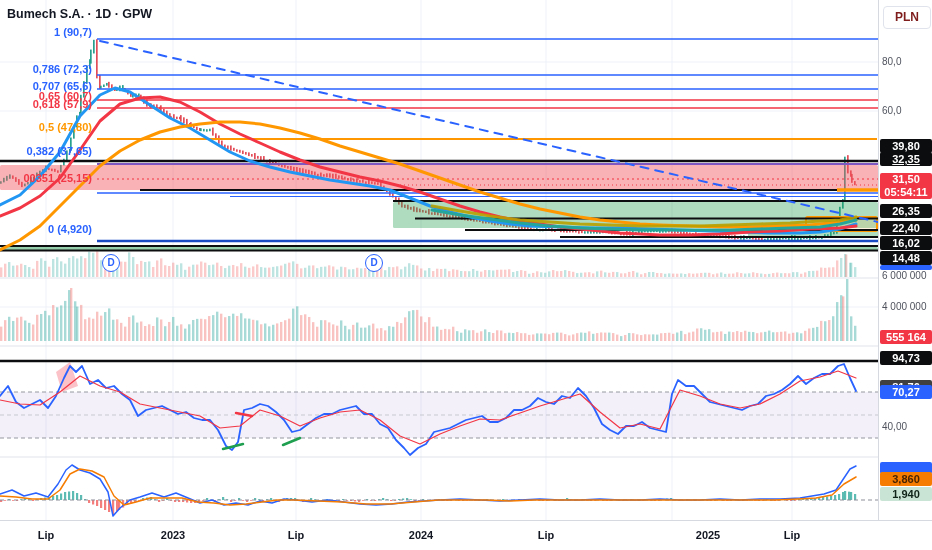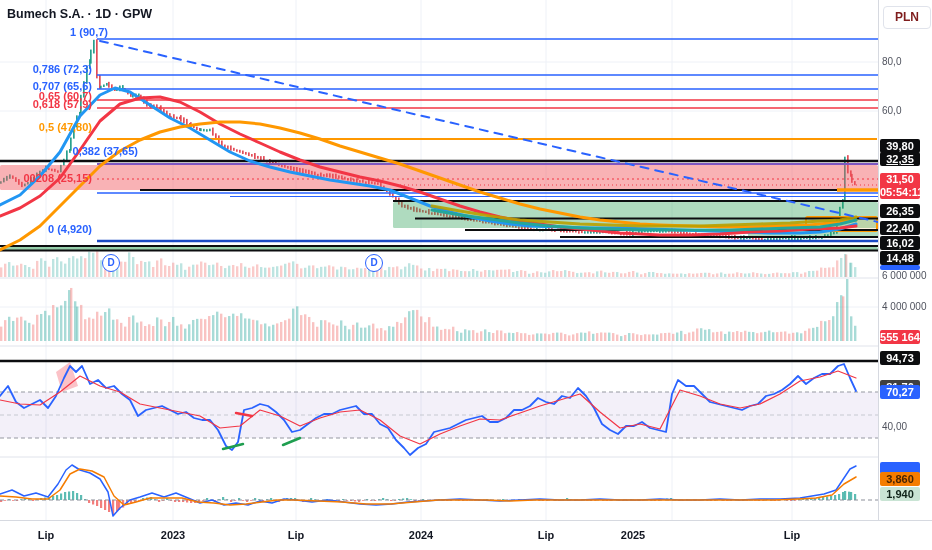--- a/index.html
+++ b/index.html
@@ -5,21 +5,21 @@
   html,body{margin:0;padding:0;}
   body{width:932px;height:550px;overflow:hidden;background:#fff;position:relative;
        font-family:"Liberation Sans",sans-serif;-webkit-font-smoothing:antialiased;}
   #chart-area{position:absolute;left:0;top:0;width:932px;height:550px;}
   svg{position:absolute;left:0;top:0;}
   .title{position:absolute;left:7px;top:7px;font-size:12.5px;font-weight:700;color:#131722;z-index:6;}
   .fib{position:absolute;left:0;width:92px;text-align:right;font-size:11px;font-weight:700;z-index:5;white-space:nowrap;}
   .raxis{position:absolute;left:878px;top:0;width:54px;height:520px;background:#fff;border-left:1px solid #d6d9e0;z-index:7;}
   .taxis{position:absolute;left:0;top:520px;width:932px;height:30px;background:#fff;border-top:1px solid #d6d9e0;z-index:7;}
   .alabel{position:absolute;left:3px;font-size:10px;color:#50535e;white-space:nowrap;}
-  .badge{position:absolute;left:1px;width:40px;text-align:center;font-size:11px;font-weight:600;border-radius:2px;z-index:8;}
+  .badge{position:absolute;left:1px;width:52px;text-align:center;font-size:11px;font-weight:600;border-radius:2px;z-index:8;}
   .badge div{line-height:13px;}
   .tlabel{position:absolute;top:8px;transform:translateX(-50%);font-size:11px;font-weight:600;color:#131722;}
   .pln{position:absolute;left:4px;top:6px;width:46px;height:21px;background:#fff;border:1px solid #e0e3eb;
        border-radius:4px;font-size:12px;font-weight:600;color:#7f1d1d;text-align:center;line-height:20px;cursor:pointer;z-index:9;}
   .dmark{position:absolute;width:16px;height:16px;border:1.6px solid #2962ff;border-radius:50%;background:#fff;
          color:#2962ff;font-size:10px;font-weight:700;text-align:center;line-height:15px;z-index:6;cursor:pointer;}
 </style>
 </head>
 <body>
 
@@ -1023,28 +1023,28 @@
       <polyline points="0,396 8,386 16,402 24,408 32,404 40,400 48,408 56,396 64,378 70,366 76,372 82,366 90,384 98,380 106,388 114,386 122,394 130,400 138,416 146,410 154,408 162,406 170,410 178,414 186,412 194,418 202,420 210,420 218,430 226,446 232,450 238,442 244,410 252,408 260,404 268,406 276,412 284,420 292,432 300,430 308,424 316,418 324,414 332,414 340,410 348,408 356,406 364,414 372,414 380,424 388,428 396,440 404,448 410,455 418,448 426,444 434,432 442,430 450,428 458,424 466,420 474,418 482,416 490,422 498,422 506,418 514,410 522,410 530,406 538,398 546,402 554,404 562,396 570,398 578,388 586,396 594,408 602,424 610,430 618,434 626,426 634,426 642,422 650,428 658,430 666,432 672,394 678,380 686,386 694,386 702,394 710,402 718,404 726,406 734,408 742,410 750,406 758,404 766,396 774,394 782,390 790,384 798,376 806,384 814,378 822,374 830,374 838,366 844,364 850,378 856,391" fill="none" stroke="#2962ff" stroke-width="1.8" stroke-linejoin="round" stroke-linecap="round"></polyline>
       <polyline points="0,400 20,404 40,405 60,392 80,376 100,386 120,392 140,404 160,408 180,412 200,416 220,428 240,426 260,410 280,416 300,426 320,418 340,412 360,410 380,420 400,436 420,444 440,434 460,426 480,419 500,420 520,413 540,406 560,400 580,394 600,412 620,428 640,424 660,429 680,390 700,396 720,404 740,408 760,404 780,394 800,381 820,377 838,371 856,378" fill="none" stroke="#f23645" stroke-width="1.2" stroke-linejoin="round" stroke-linecap="round"></polyline>
       <polyline points="223,449 243,444" fill="none" stroke="#1e9e4f" stroke-width="2.5" stroke-linejoin="round" stroke-linecap="round"></polyline>
       <polyline points="283,445 300,438" fill="none" stroke="#1e9e4f" stroke-width="2.5" stroke-linejoin="round" stroke-linecap="round"></polyline>
       <polyline points="236,413 252,416" fill="none" stroke="#f23645" stroke-width="2.5" stroke-linejoin="round" stroke-linecap="round"></polyline>
       <polyline points="0,494 12,490 24,496 36,493 48,497 58,484 66,470 72,465 80,470 90,473 100,479 108,492 113,516 120,508 130,500 140,497 152,493 164,497 176,493 188,498 200,503 212,500 224,505 236,503 248,505 260,501 272,503 284,499 296,500 312,502 328,500 344,502 360,504 376,505 392,504 408,502 424,501 440,500 460,499 480,500 500,501 520,500 540,499 560,500 580,500 600,499 620,500 640,500 660,499 680,500 700,500 720,499 740,500 760,499 780,499 800,498 812,496 824,494 836,490 844,478 850,469 856,466" fill="none" stroke="#2962ff" stroke-width="1.5" stroke-linejoin="round" stroke-linecap="round"></polyline>
       <polyline points="0,496 16,497 32,499 48,499 60,490 70,474 80,469 92,471 104,477 114,496 124,505 136,502 150,498 166,498 182,498 198,502 214,503 230,505 246,504 262,502 278,500 294,500 318,501 342,502 366,504 390,504 414,502 438,500 462,500 486,500 510,501 534,500 558,500 582,500 606,500 630,500 654,500 678,500 702,500 726,500 750,500 774,500 798,499 816,498 832,495 844,484 856,477" fill="none" stroke="#f57c00" stroke-width="1.5" stroke-linejoin="round" stroke-linecap="round"></polyline>
     </svg>
   <div class="title">Bumech S.A. · 1D · GPW</div>
   <div id="fibs">
-      <div class="fib" style="top: 26px; color: rgb(41, 98, 255); padding-left: 16px;">1 (90,7)</div>
+      <div class="fib" style="top: 26px; color: rgb(41, 98, 255);">1 (90,7)</div>
       <div class="fib" style="top: 63px; color: rgb(41, 98, 255);">0,786 (72,3)</div>
       <div class="fib" style="top: 80px; color: rgb(41, 98, 255);">0,707 (65,6)</div>
       <div class="fib" style="top: 90px; color: rgb(242, 54, 69);">0,65 (60,7)</div>
       <div class="fib" style="top: 98px; color: rgb(242, 54, 69);">0,618 (57,9)</div>
       <div class="fib" style="top: 121px; color: rgb(255, 152, 0);">0,5 (47,80)</div>
-      <div class="fib" style="top: 145px; color: rgb(41, 98, 255); padding-left: 46px;">0,382 (37,65)</div>
-      <div class="fib" style="top: 172px; color: rgb(242, 54, 69);">00208 (25,15)</div>
+      <div class="fib" style="top: 145px; color: rgb(41, 98, 255);">0,382 (37,65)</div>
+      <div class="fib" style="top: 172px; color: rgb(242, 54, 69);">00351 (25,15)</div>
       <div class="fib" style="top: 223px; color: rgb(41, 98, 255);">0 (4,920)</div>
     </div>
   <div id="marks">
       <div class="dmark" style="left: 102px; top: 254px;">D</div>
       <div class="dmark" style="left: 365px; top: 254px;">D</div>
     </div>
 </div>
 
 <div class="raxis" id="raxis">
   <div class="pln">PLN</div>
@@ -1096,15 +1096,15 @@
       <div style="line-height: 14px;">1,940</div>
     </div>
   </div>
 
 <div class="taxis" id="taxis">
     <div class="tlabel" style="left: 46px;">Lip</div>
     <div class="tlabel" style="left: 173px;">2023</div>
     <div class="tlabel" style="left: 296px;">Lip</div>
     <div class="tlabel" style="left: 421px;">2024</div>
     <div class="tlabel" style="left: 546px;">Lip</div>
-    <div class="tlabel" style="left: 633px;">2025</div>
+    <div class="tlabel" style="left: 708px;">2025</div>
     <div class="tlabel" style="left: 792px;">Lip</div>
   </div>
 
 </body></html>

